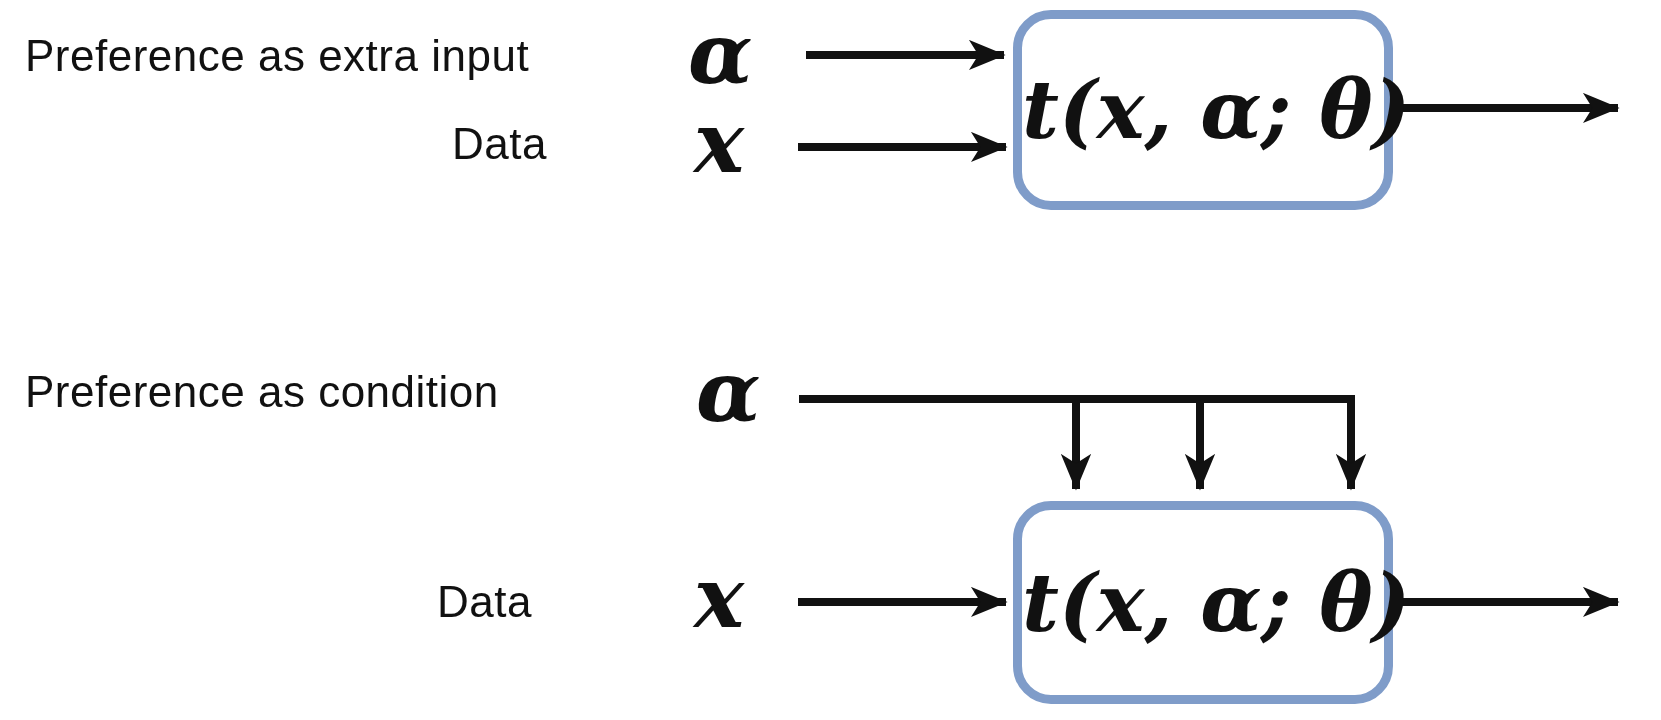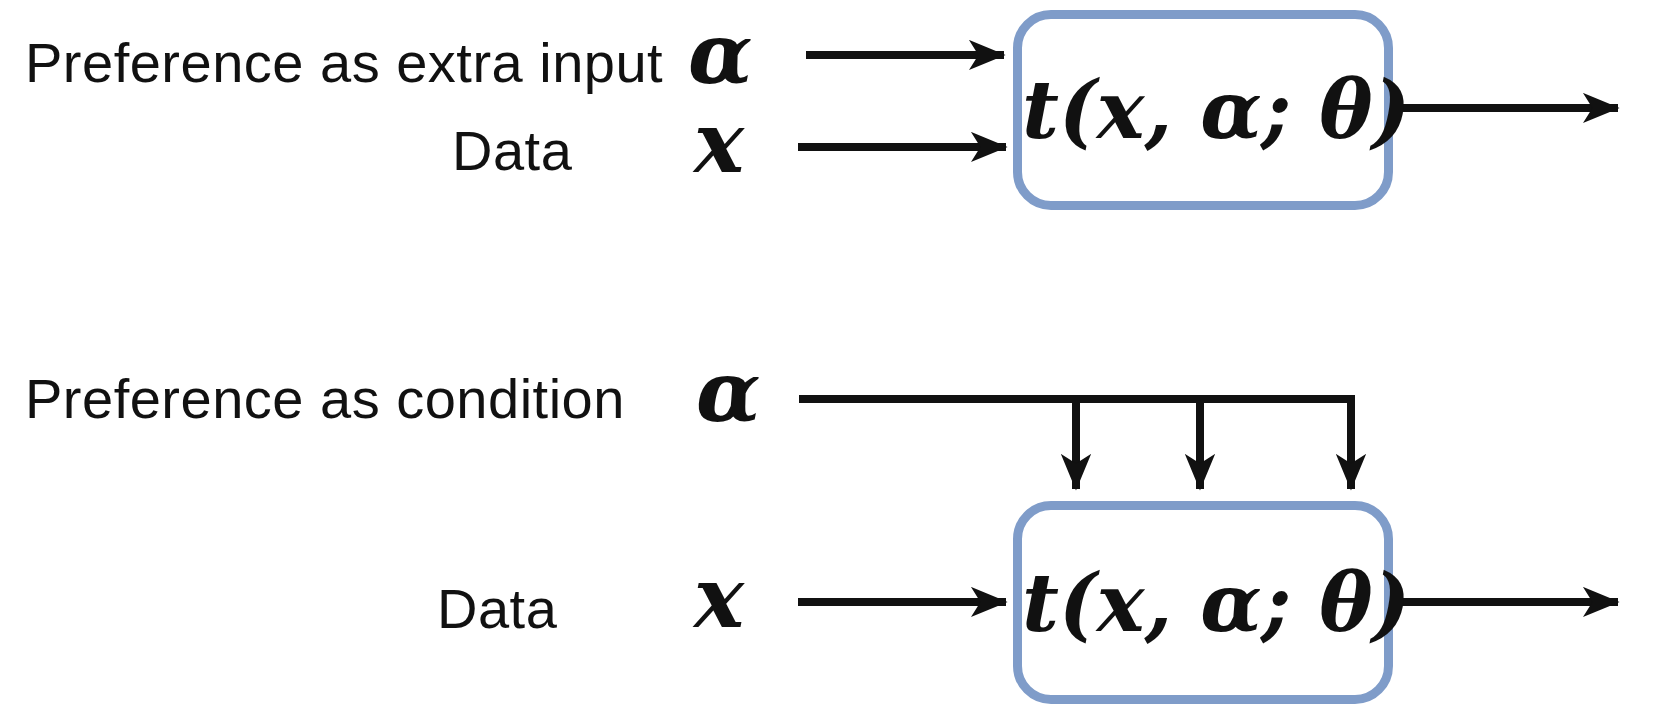--- a/index.html
+++ b/index.html
@@ -6,21 +6,21 @@
     --accent:#7f9cc9;
     --ink:#111111;
     --bg:#ffffff;
   }
   *{margin:0;padding:0;box-sizing:border-box;}
   html,body{width:1661px;height:720px;background:var(--bg);overflow:hidden;}
   .canvas{position:relative;width:1661px;height:720px;background:var(--bg);
           font-family:"Liberation Sans","DejaVu Sans",sans-serif;color:var(--ink);}
   .hand-label{
     position:absolute;
-    font-size:56px;
+    font-size:44px;
     line-height:1.1;
     letter-spacing:0.5px;
     white-space:nowrap;
     color:var(--ink);
   }
   .math-sym{
     position:absolute;
     font-family:"DejaVu Serif","Liberation Serif",serif;
     font-style:italic;
     font-weight:bold;

